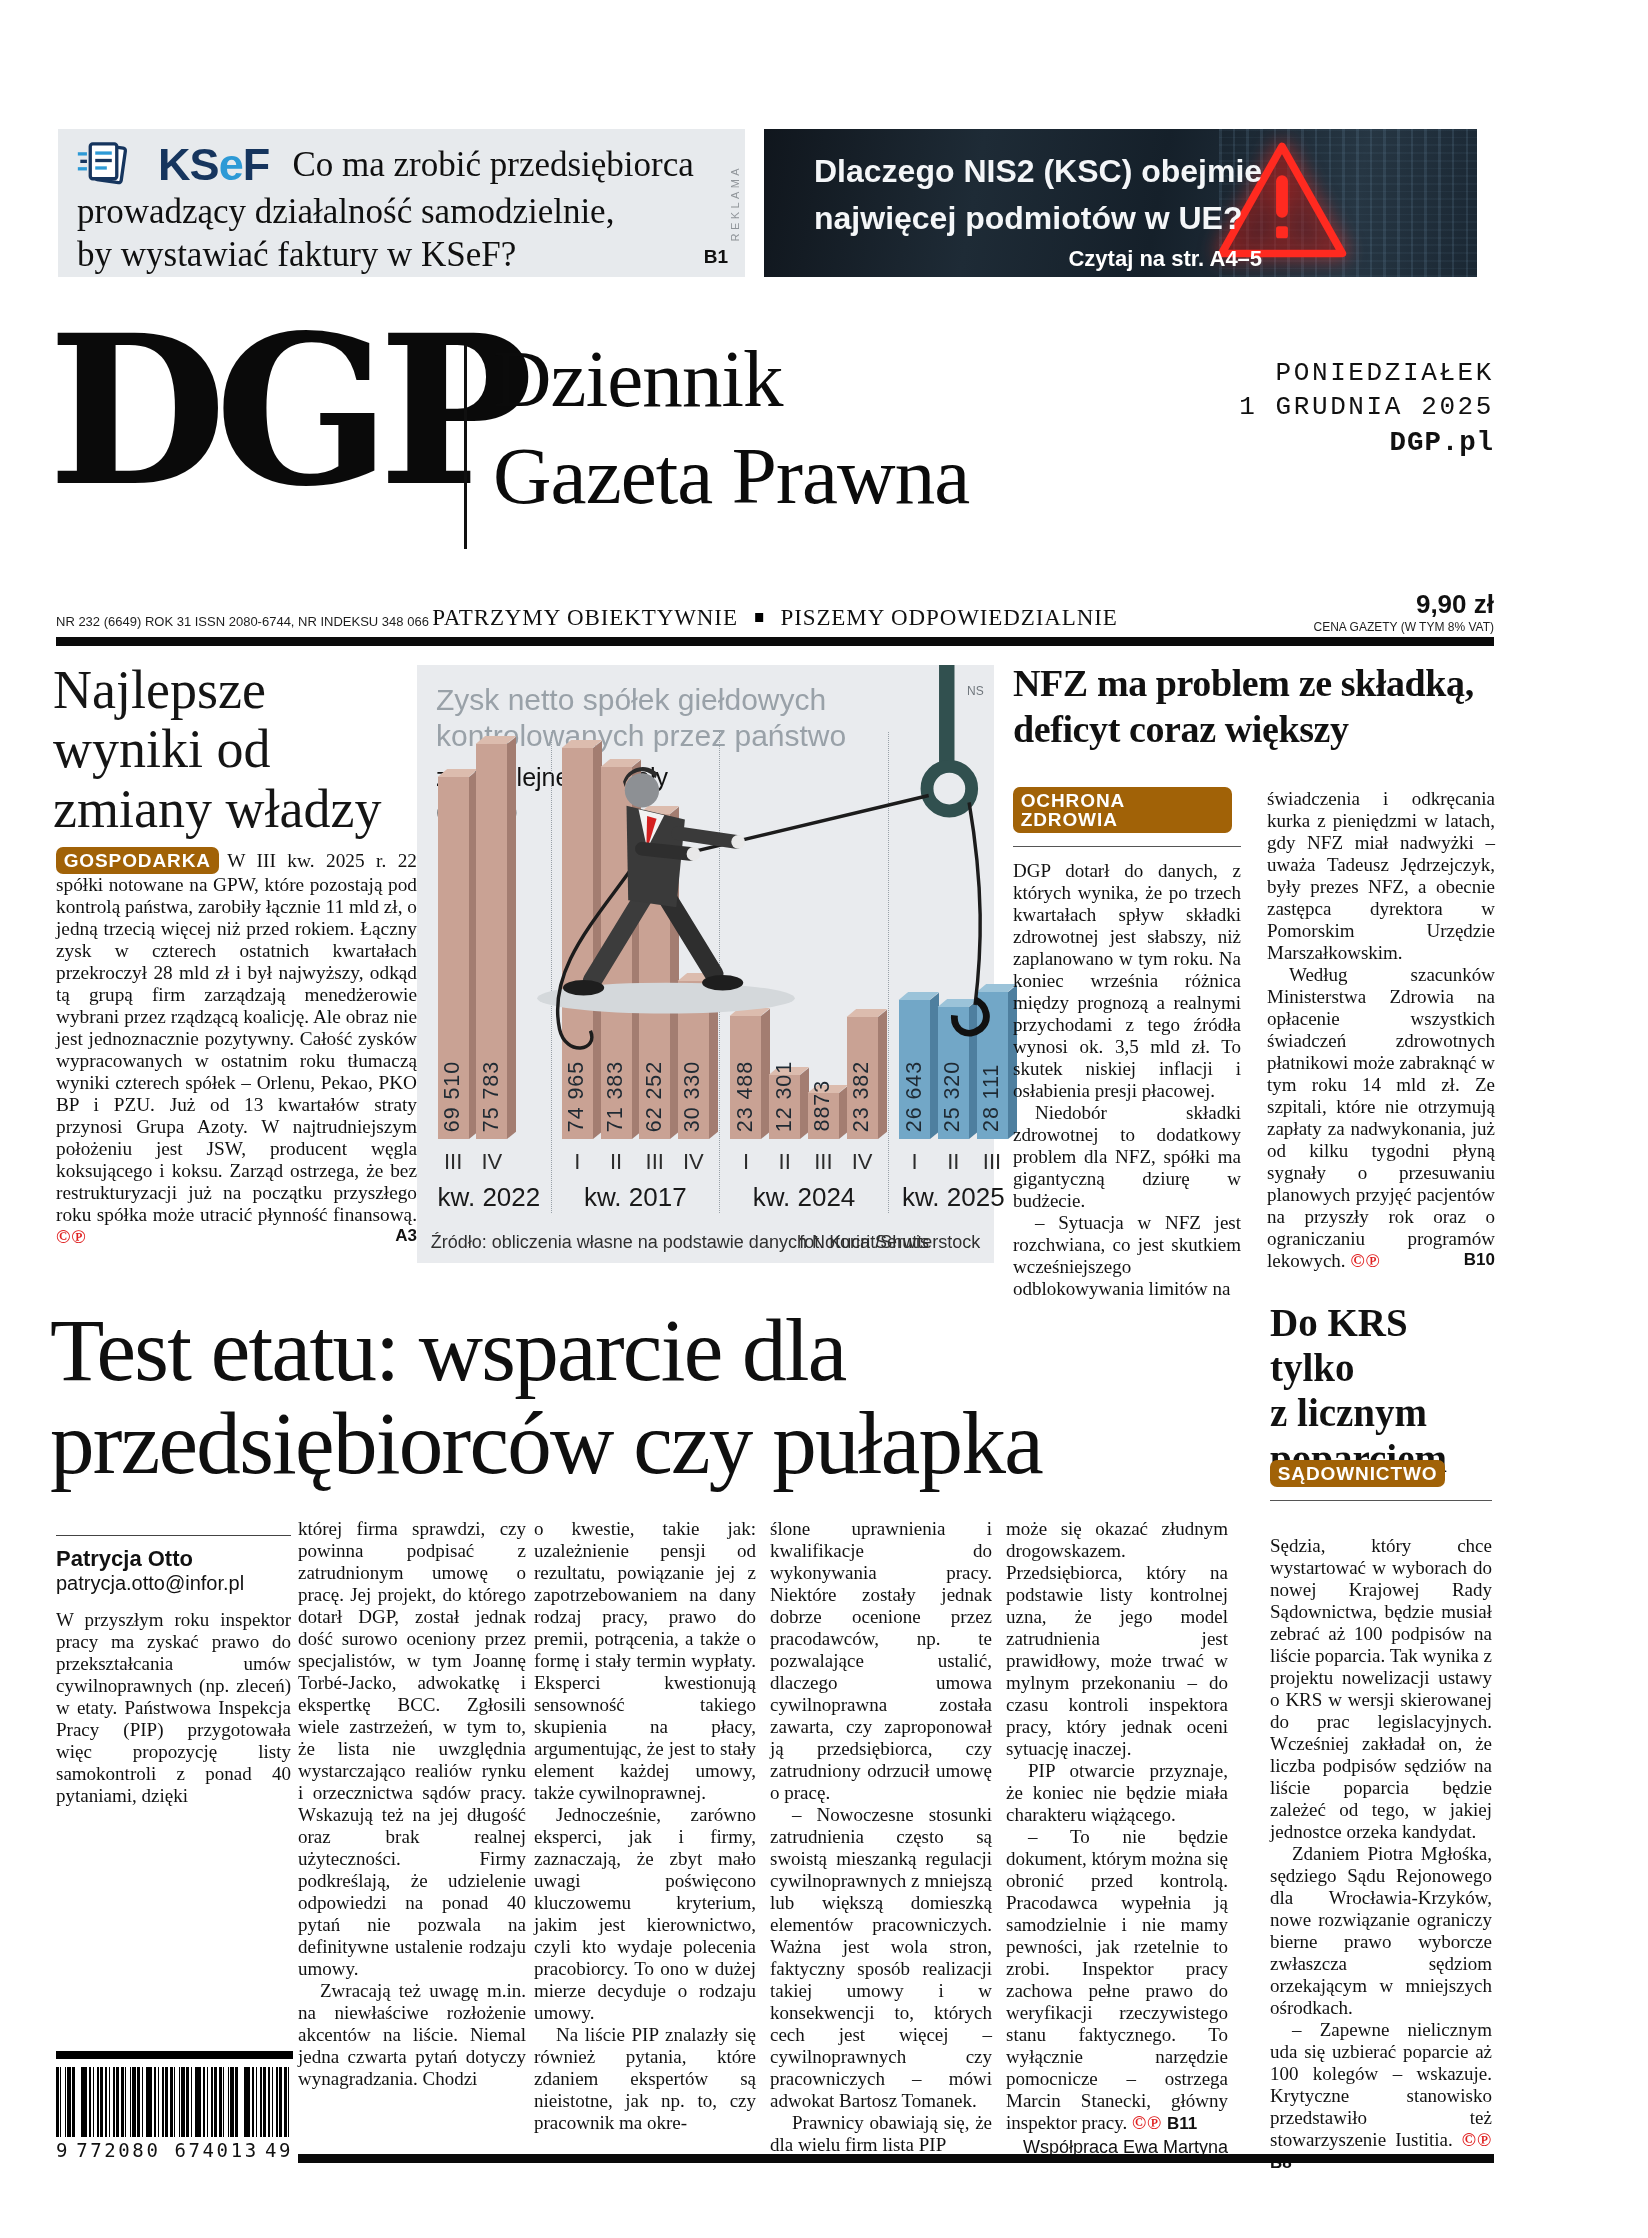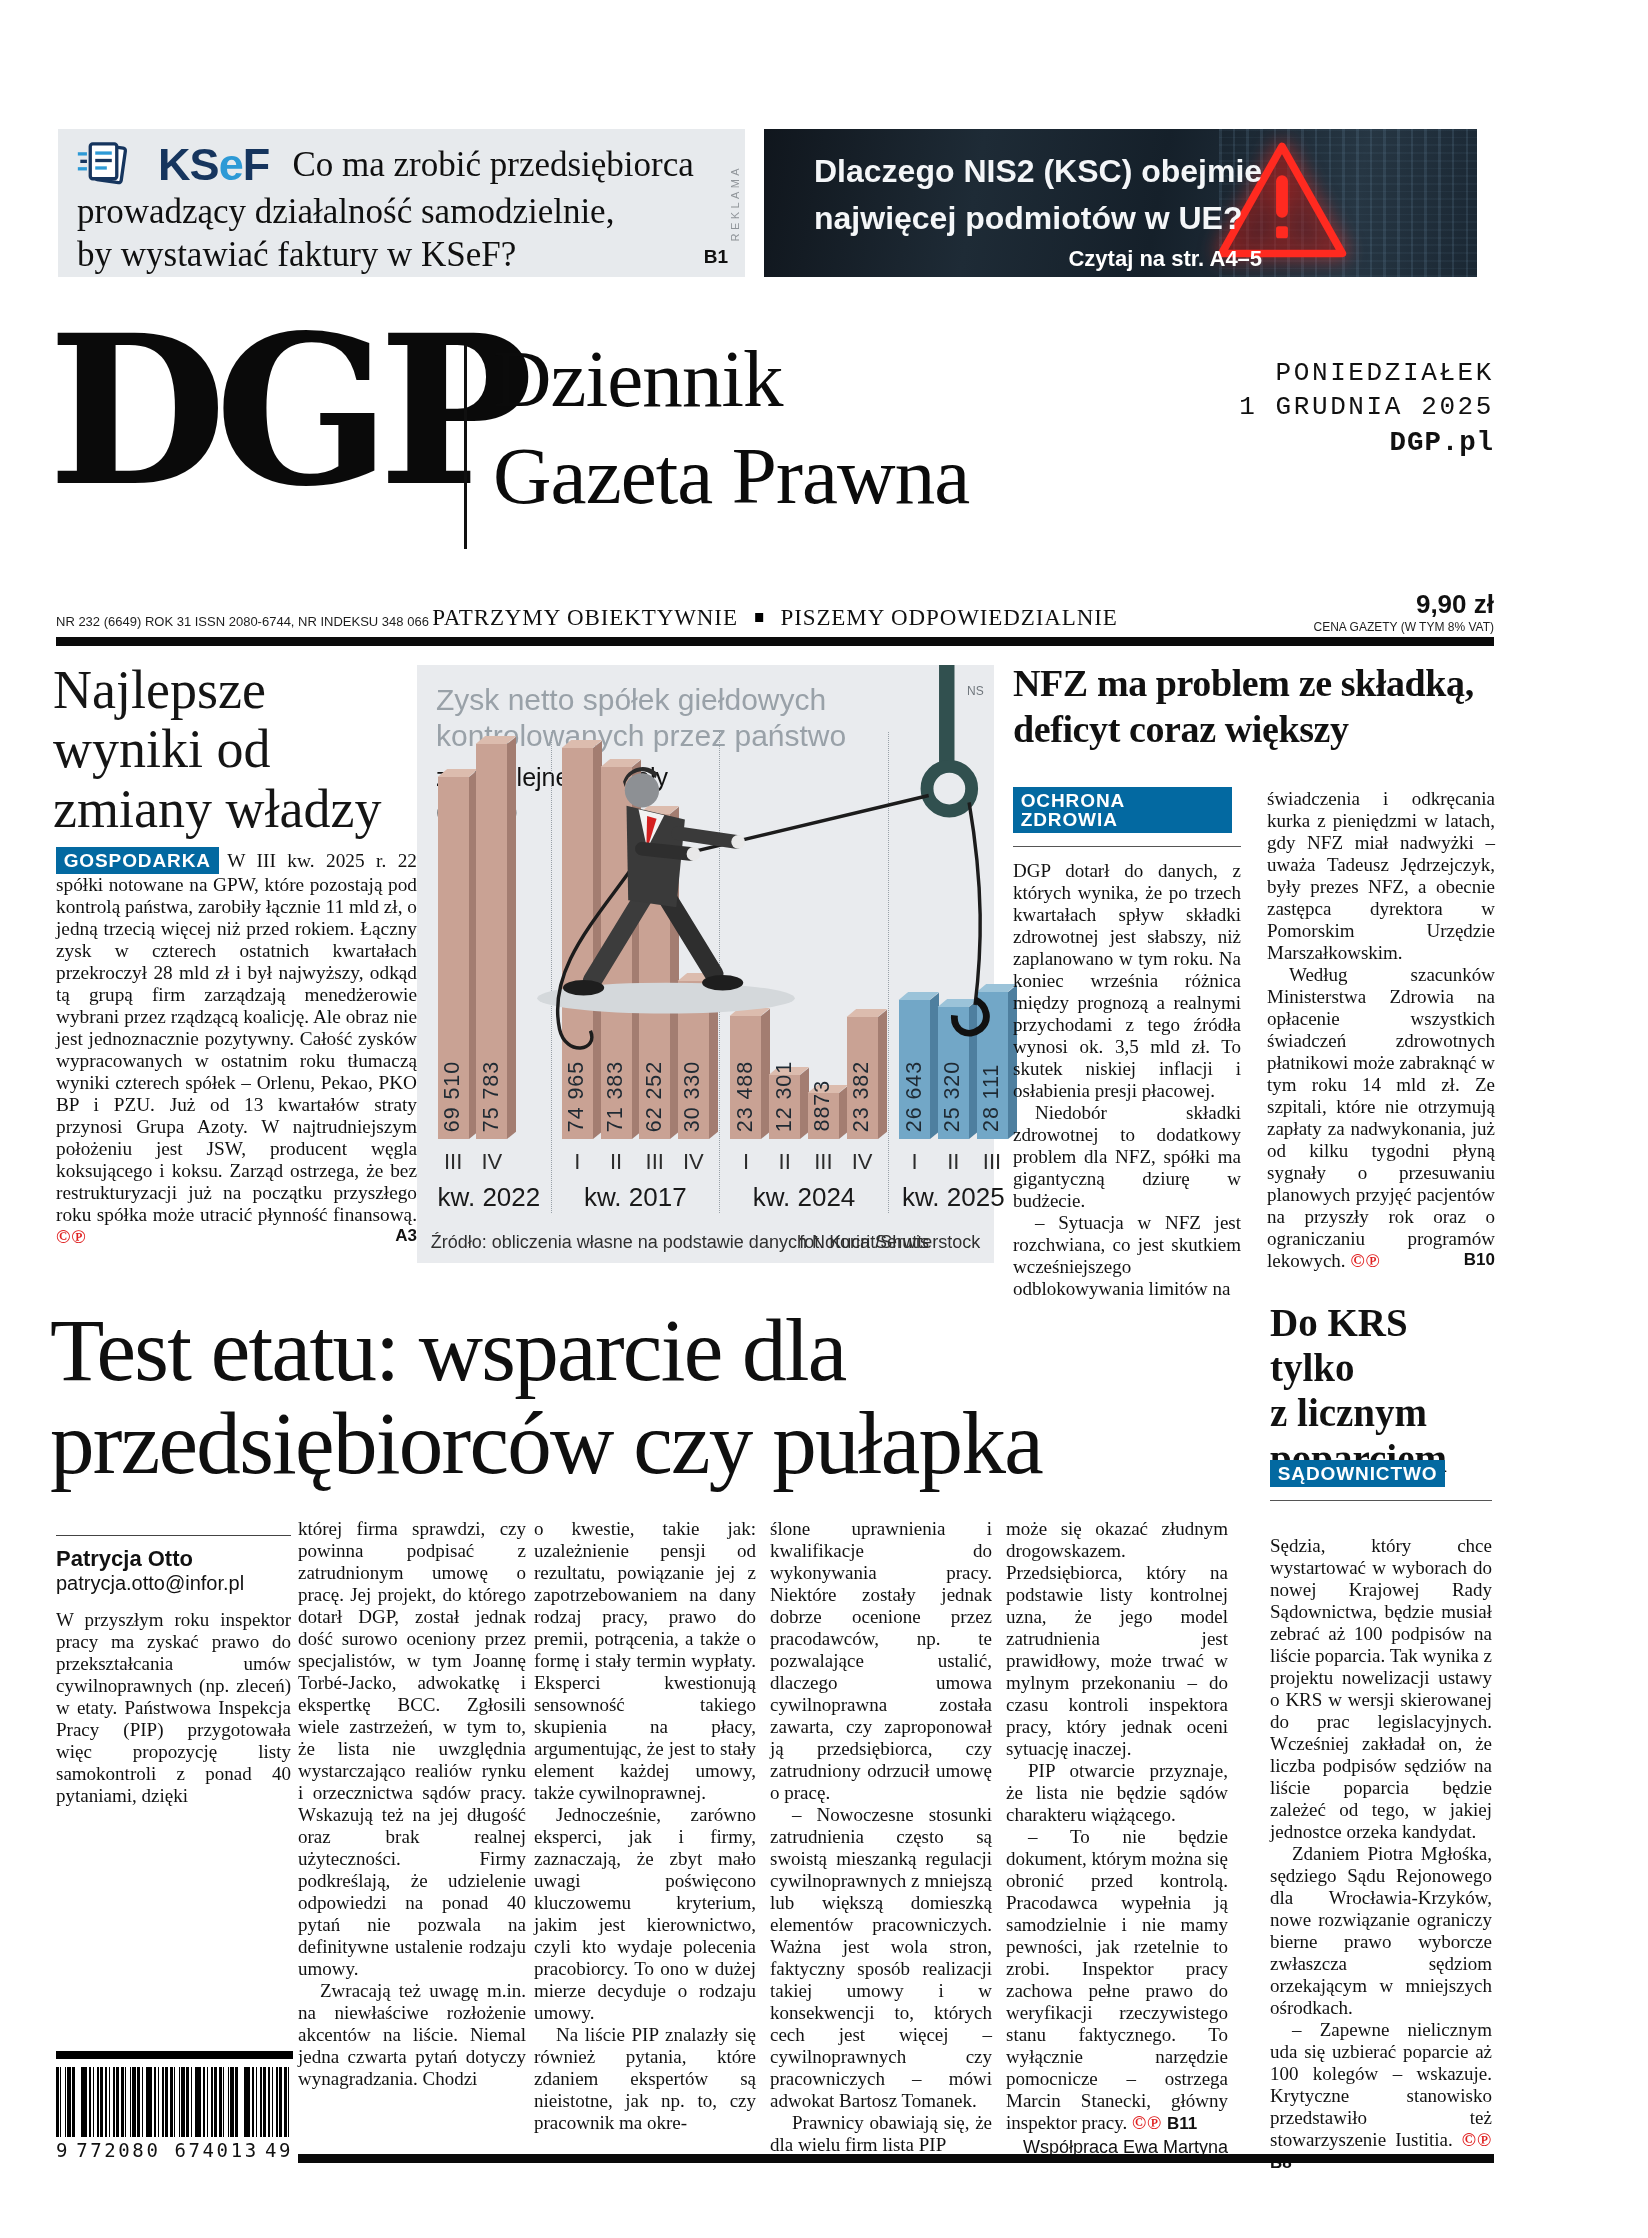--- a/index.html
+++ b/index.html
@@ -43,22 +43,22 @@
   #info-bar { left:56px; top:591px; width:1438px; height:43px; }
   .issue { position:absolute; left:0; bottom:5.2px; font:400 13px "Liberation Sans", sans-serif; color:#1d1d1d; }
   .slogan { position:absolute; left:50%; transform:translateX(-50%); bottom:3.4px; font:400 23px "Liberation Serif", serif; letter-spacing:0.9px; white-space:nowrap; }
   .slogan .sq { display:inline-block; width:8.6px; height:8.6px; background:#000; margin:0 17px 3.4px; vertical-align:middle; }
   .price { position:absolute; right:0; bottom:0; text-align:right; }
   .price-val { font:700 26px "Liberation Sans", sans-serif; }
   .price-note { font:400 12px "Liberation Sans", sans-serif; color:#1d1d1d; }
   #rule-top { left:56px; top:637px; width:1438px; height:9.4px; background:#0a0a0a; }
 
   
-  .tag { display:inline-block; background:#0369a1; color:#fff; font:700 19px/1 "Liberation Sans", sans-serif;
-         padding:4.3px 7.7px 3.4px; margin-right:8.6px; letter-spacing:0.9px; }
+  .tag { display:inline-block; background:#a16207; color:#fff; font:700 19px/1 "Liberation Sans", sans-serif;
+         padding:4.3px 7.7px 3.4px; margin-right:8.6px; letter-spacing:0.9px;border-radius:7px; }
   .jp { text-align:justify; }
   .jp + .jp { text-indent:22px; }
   .cp { color:#e02020; font-weight:700; letter-spacing:0.9px; }
   .pref { font:700 17px "Liberation Sans", sans-serif; }
   .fr { float:right; }
 
   
   .a1-title { left:53px; top:661px; font:400 54px/1.1 "Liberation Serif", serif; color:#151515; }
   .a1-body { left:56px; top:847px; width:361px; font:400 19.3px/22px "Liberation Serif", serif; }
 
@@ -355,21 +355,21 @@
   <p class="jp">Jednocześnie, zarówno eksperci, jak i firmy, zaznaczają, że zbyt mało uwagi poświęcono kluczowemu kryterium, jakim jest kierownictwo, czyli kto wydaje polecenia pracobiorcy. To ono w dużej mierze decyduje o rodzaju umowy.</p>
   <p class="jp">Na liście PIP znalazły się również pytania, które zdaniem ekspertów są nieistotne, jak np. to, czy pracownik ma okre-</p>
 </div>
 <div class="abs t-col t-col4 bodytext">
   <p class="jp">ślone uprawnienia i kwalifikacje do wykonywania pracy. Niektóre zostały jednak dobrze ocenione przez pracodawców, np. te pozwalające ustalić, dlaczego umowa cywilnoprawna została zawarta, czy zaproponował ją przedsiębiorca, czy zatrudniony odrzucił umowę o pracę.</p>
   <p class="jp">– Nowoczesne stosunki zatrudnienia często są swoistą mieszanką regulacji cywilnoprawnych z mniejszą lub większą domieszką elementów pracowniczych. Ważna jest wola stron, faktyczny sposób realizacji takiej umowy i w konsekwencji to, których cech jest więcej – cywilnoprawnych czy pracowniczych – mówi adwokat Bartosz Tomanek.</p>
   <p class="jp">Prawnicy obawiają się, że dla wielu firm lista PIP</p>
 </div>
 <div class="abs t-col t-col5 bodytext">
   <p class="jp">może się okazać złudnym drogowskazem. Przedsiębiorca, który na podstawie listy kontrolnej uzna, że jego model zatrudnienia jest prawidłowy, może trwać w mylnym przekonaniu – do czasu kontroli inspektora pracy, który jednak oceni sytuację inaczej.</p>
-  <p class="jp">PIP otwarcie przyznaje, że lista nie będzie sądów charakteru wiążącego.</p>
+  <p class="jp">PIP otwarcie przyznaje, że koniec nie będzie miała charakteru wiążącego.</p>
   <p class="jp"><span>– To nie będzie dokument, którym można się obronić przed kontrolą. Pracodawca wypełnia ją samodzielnie i nie mamy pewności, jak rzetelnie to zrobi. Inspektor pracy zachowa pełne prawo do weryfikacji rzeczywistego stanu faktycznego. To wyłącznie narzędzie pomocnicze – ostrzega Marcin Stanecki, główny inspektor pracy.</span> <span class="cp">©℗</span> <b class="pref">B11</b></p>
   <div class="credit">Współpraca Ewa Martyna</div>
 </div>
 
 <div class="abs" id="barcode">
   <div class="bc-rule"></div>
   <div class="bc-stripes"></div>
   <div class="bc-digits">
     <span>9</span>
     <span>772080 674013</span>

